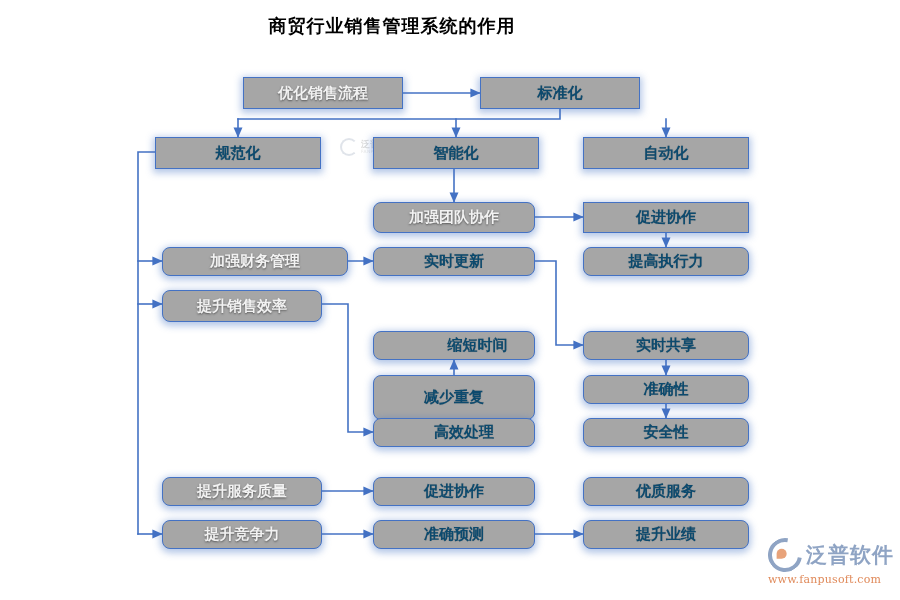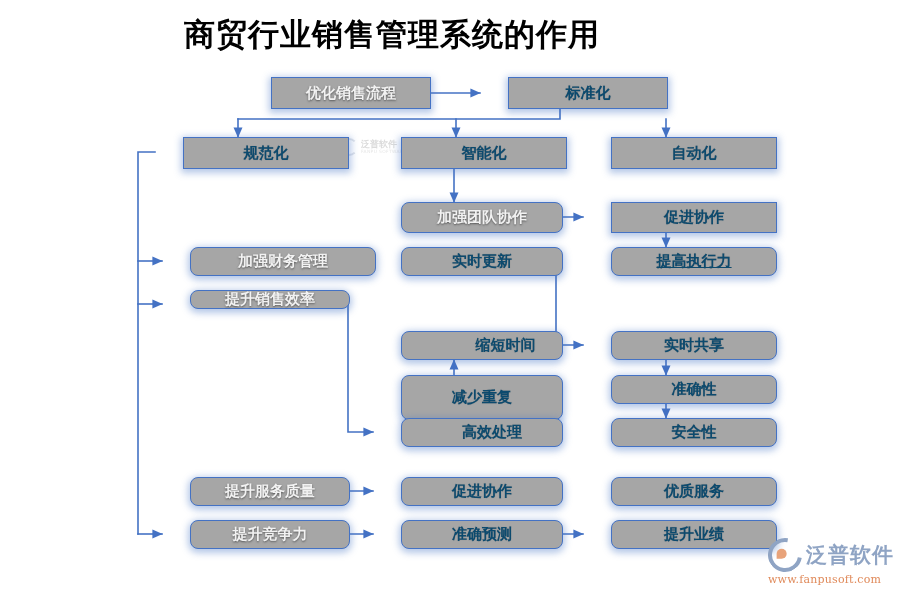--- a/index.html
+++ b/index.html
@@ -8,40 +8,39 @@
     background:#ffffff;
     font-family:"DejaVu Sans","Liberation Sans",sans-serif;
     position:relative;overflow:hidden;
   }
   #stage{position:absolute;left:0;top:0;width:900px;height:600px;}
 
   
   #title{
     position:absolute;left:0;top:14px;width:784px;
     text-align:center;
-    font-size:31px;font-weight:bold;color:#000;
+    font-size:18px;font-weight:bold;color:#000;
     letter-spacing:1px;
     font-family:"DejaVu Sans","Liberation Sans",sans-serif;
   }
 
   
   #wires{position:absolute;left:0;top:0;width:900px;height:600px;}
 
   
   .node{
     position:absolute;
     box-sizing:border-box;
     background:#a6a6a6;
     border:1.6px solid #4472c4;
     display:flex;align-items:center;justify-content:center;
     font-size:15px;font-weight:bold;
     box-shadow:0 2px 7px 2px rgba(68,114,196,.40);
     white-space:nowrap;
     font-family:"DejaVu Sans","Liberation Sans",sans-serif;
-    margin-left:28px;
   }
   .node.rounded{border-radius:8px;}
   .node.sq{border-radius:0px;}
   .txt-dark{color:#0c4a6e;text-shadow:0 0 1px rgba(0,0,0,.25);}
   .txt-light{color:#f2f2f2;text-shadow:0 1px 2px rgba(60,60,60,.75);}
 
   
   #wm{
     position:absolute;left:340px;top:138px;
     opacity:.30;
@@ -150,24 +149,24 @@
       </div>
       <div class="node sq txt-dark" style="left: 583px; top: 202px; width: 166px; height: 31px;">
         <span>促进协作</span>
       </div>
       <div class="node rounded txt-light" style="left: 162px; top: 247px; width: 186px; height: 29px;">
         <span>加强财务管理</span>
       </div>
       <div class="node rounded txt-dark" style="left: 373px; top: 247px; width: 162px; height: 29px;">
         <span>实时更新</span>
       </div>
-      <div class="node rounded txt-dark" style="left: 583px; top: 247px; width: 166px; height: 29px; text-decoration: underline;">
+      <div class="node rounded txt-dark" style="left: 583px; top: 247px; width: 166px; height: 29px;">
         <span>提高执行力</span>
       </div>
-      <div class="node rounded txt-light" style="left: 162px; top: 290px; width: 160px; height: 19px;">
+      <div class="node rounded txt-light" style="left: 162px; top: 290px; width: 160px; height: 32px;">
         <span>提升销售效率</span>
       </div>
       <div class="node rounded txt-dark" style="left: 373px; top: 331px; width: 162px; height: 29px; padding-left: 47px;">
         <span>缩短时间</span>
       </div>
       <div class="node rounded txt-dark" style="left: 583px; top: 331px; width: 166px; height: 29px;">
         <span>实时共享</span>
       </div>
       <div class="node rounded txt-dark" style="left: 373px; top: 375px; width: 162px; height: 45px;">
         <span>减少重复</span>

